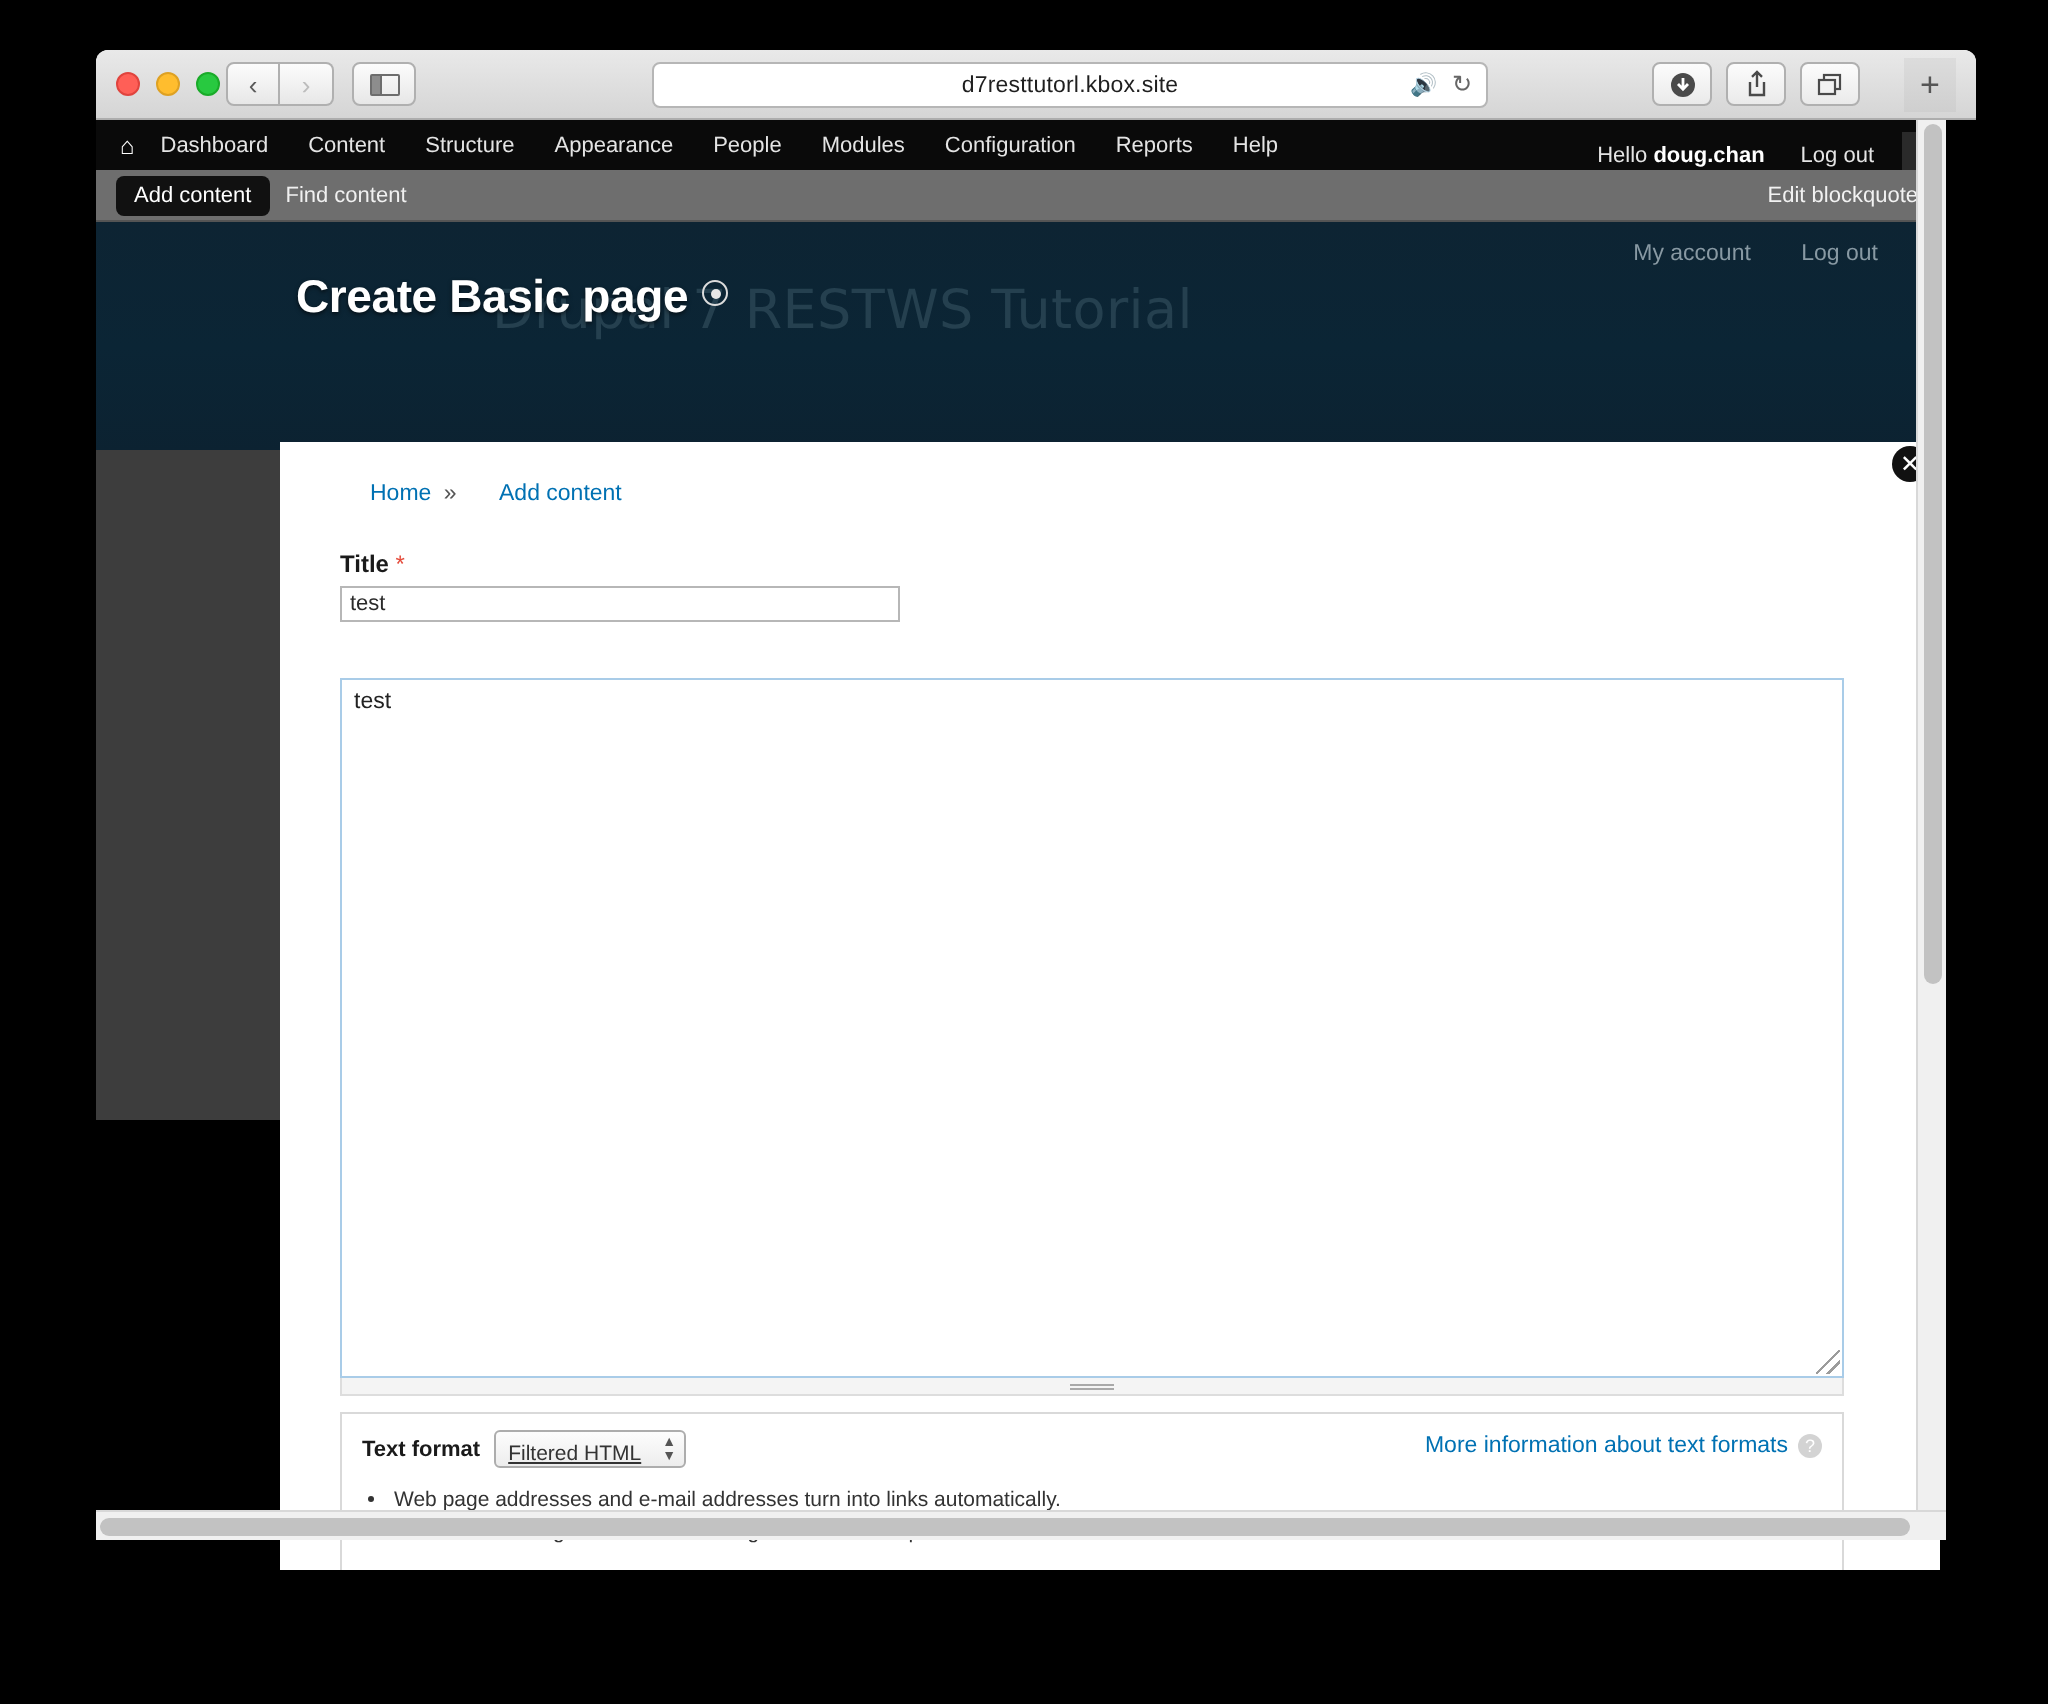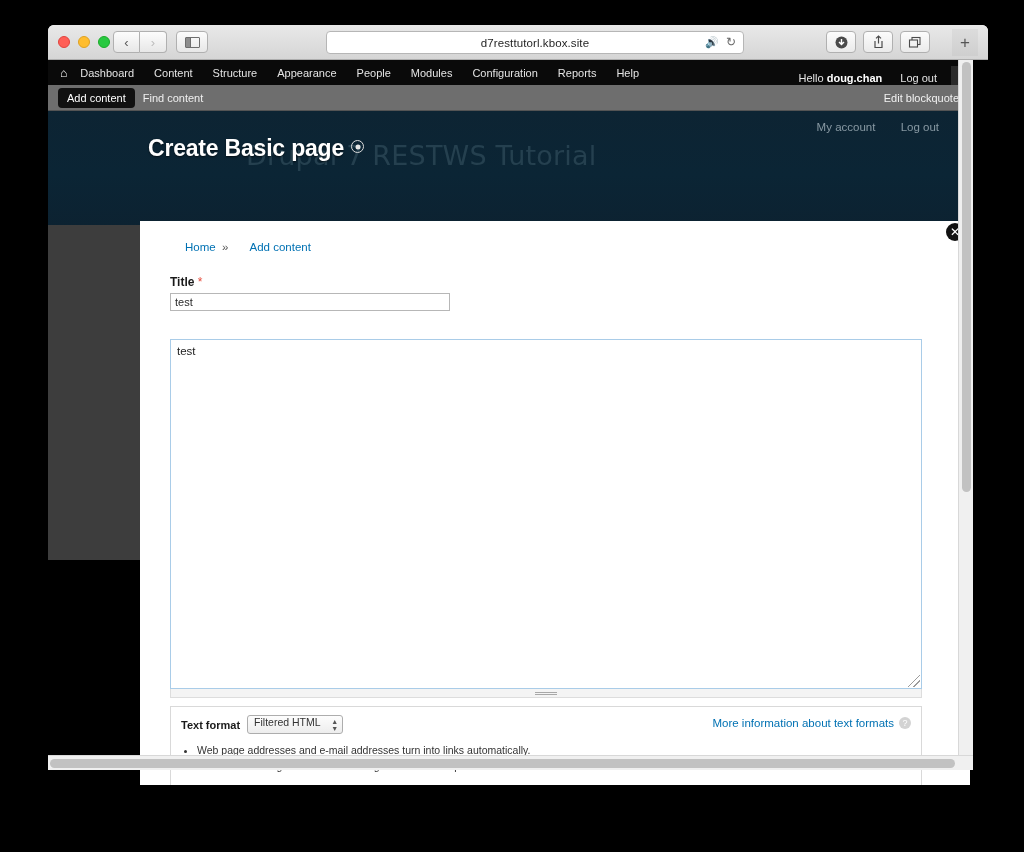--- a/index.html
+++ b/index.html
@@ -277,23 +277,24 @@
     background: #fff;
     padding: 8px 10px 10px 10px;
   }
   .tf-row { display: flex; align-items: center; }
   .tf-label { font-size: 11px; font-weight: bold; color: #1a1a1a; margin-right: 7px; }
   .tf-select {
     height: 19px; min-width: 96px;
     background: linear-gradient(to bottom,#fdfdfd,#ededed);
     border: 1px solid #adadad; border-radius: 3px;
     font-size: 10.5px; color: #333;
-    display: flex; align-items: flex-start;
+    display: flex; align-items: flex-end;
     padding: 0 16px 0 6px;
     position: relative;
+    text-decoration: underline;
   }
   .tf-select .stepper {
     position: absolute; right: 4px; top: 2px;
     font-size: 7px; line-height: 7px; color: #555;
   }
   .tf-more {
     position: absolute; right: 10px; top: 10px;
     font-size: 11.5px; color: #0071b3; text-decoration: none;
     display: flex; align-items: center; gap: 5px;
   }

